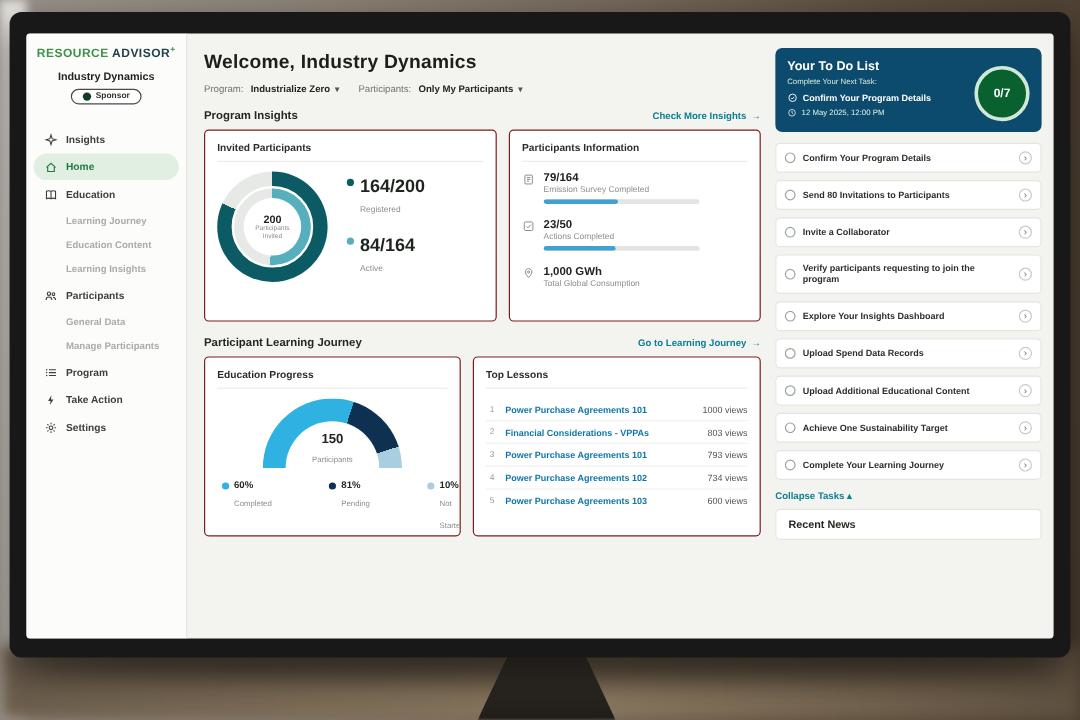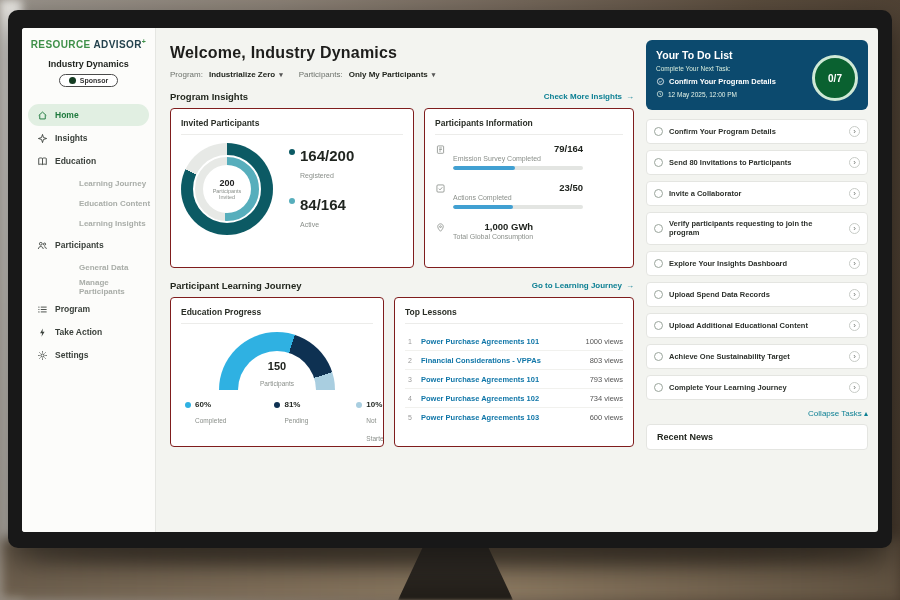--- a/index.html
+++ b/index.html
@@ -35,21 +35,21 @@
   .badge { display:inline-flex; align-items:center; gap:4px; margin-top:5px;
     border:1px solid #4a4a4a; border-radius:9px; padding:2px 9px; font-size:7px;
     font-weight:700; color:#333; background:#fff; }
   .badge-dot { width:7px; height:7px; border-radius:50%; background:#143c22; }
   nav { margin-top:6px; }
   .nav-item { display:flex; align-items:center; gap:7px; height:22px; padding:0 9px;
     margin:1px 6px; font-size:8.5px; font-weight:700; color:#3a403b; border-radius:11px; cursor:pointer; }
   .nav-item.active { background:#e1efe2; color:#1f7a3e; }
   .nav-item svg { flex:none; }
   .nav-sub { display:flex; align-items:center; height:20px; padding-left:33px;
-    font-size:8px; font-weight:600; color:#a9ada8; cursor:pointer;margin-left:24px; }
+    font-size:8px; font-weight:600; color:#a9ada8; cursor:pointer; }
 
   
   .main { flex:1; padding:12px 12px 0 14px; overflow:hidden; }
   h1 { font-size:16px; font-weight:700; color:#1d1d1b; letter-spacing:.2px; margin:4px 0 8px; }
   .filters { display:flex; align-items:center; gap:6px; font-size:8px; }
   .flabel { color:#6d726c; }
   .fvalue { display:inline-flex; align-items:flex-end; gap:4px; background:none; border:none;
     font-family:inherit; font-size:8px; font-weight:700; color:#22261f; cursor:pointer; margin-right:10px; }
   .chev { color:#555; font-size:7px; }
   .sec-row { display:flex; align-items:center; justify-content:space-between; margin:12px 0 6px; }
@@ -77,21 +77,21 @@
   .donut-hole span { font-size:5.5px; color:#8a8f8a; line-height:1.15; width:40px; }
   .legend-item { display:flex; align-items:flex-start; gap:5px; margin-bottom:14px; }
   .legend-item:last-child { margin-bottom:0; }
   .ldot { width:6px; height:6px; border-radius:50%; margin-top:2px; flex:none; }
   .legend-item b { display:block; font-size:15px; color:#1f241f; }
   .llabel { font-size:7px; color:#8a8f8a; }
 
   
   .stat { display:flex; gap:7px; margin-bottom:12px; }
   .sicon { flex:none; margin-top:1px; }
-  .sval { font-size:9.5px; font-weight:700; color:#20241f;text-align:right; }
+  .sval { font-size:9.5px; font-weight:700; color:#20241f; }
   .slabel { font-size:7px; color:#8a8f8a; margin-top:1px; }
   .sbar { width:130px; height:4px; border-radius:2px; background:#e3e5e2; margin-top:4px; overflow:hidden; }
   .sbar-fill { height:100%; border-radius:2px; }
 
   
   .gauge { position:relative; width:116px; height:58px; overflow:hidden; margin:8px auto 4px; }
   .gauge-arc { position:absolute; left:0; top:0; width:116px; height:116px; border-radius:50%; }
   .gauge-hole { position:absolute; left:19px; top:19px; width:78px; height:78px;
     border-radius:50%; background:#fff; }
   .gauge-center { position:absolute; bottom:0; left:0; width:100%; text-align:center; }
@@ -124,21 +124,21 @@
     border:3px solid #cfe9d6; display:flex; align-items:center; justify-content:center;
     font-size:10px; font-weight:700; margin-top:6px; }
 
   .tasks { margin-top:9px; }
   .task { display:flex; align-items:center; gap:6px; background:#fff; border:1px solid #e4e5e1;
     border-radius:4px; padding:6px 7px; margin-bottom:6px; cursor:pointer; }
   .task-check { width:9px; height:9px; border-radius:50%; border:1.2px solid #9aa59c; flex:none; }
   .task-label { flex:1; font-size:7.5px; font-weight:600; color:#2c302b; line-height:1.25; }
   .task-chev { width:11px; height:11px; border-radius:50%; border:1px solid #c8ccc7;
     color:#6b706b; font-size:8px; line-height:9px; text-align:center; flex:none; }
-  .collapse-link { text-align:right; font-size:8px; font-weight:400; color:#0b7f93;
+  .collapse-link { text-align:left; font-size:8px; font-weight:700; color:#0b7f93;
     padding:3px 0 6px; cursor:pointer; }
   .news-card { background:#fff; border:1px solid #e4e5e1; border-radius:4px;
     padding:7px 10px; font-size:9px; font-weight:700; color:#22261f; }
 
   svg { display:block; }
 </style>
 </head>
 <body>
 
 <div class="scene">
@@ -156,35 +156,35 @@
           <span class="logo-dark">ADVISOR</span><span class="logo-plus">+</span>
         </div>
         <div class="org-block">
           <div class="org-name">Industry Dynamics</div>
           <div class="badge">
             <span class="badge-dot"></span>
             <span>Sponsor</span>
           </div>
         </div>
         <nav>
+          <div class="nav-item">
+            <span>
+                <svg width="11" height="11" viewBox="0 0 16 16" fill="none" stroke="currentColor" stroke-width="1.3">
+                  <path d="M8 2l1.4 4.6L14 8l-4.6 1.4L8 14l-1.4-4.6L2 8l4.6-1.4z"></path>
+                </svg>
+              </span>
+            <span>Insights</span>
+          </div>
           <div class="nav-item active">
             <span>
                 <svg width="11" height="11" viewBox="0 0 16 16" fill="none" stroke="currentColor" stroke-width="1.4">
                   <path d="M2.5 8 8 3l5.5 5M4 7.5V13h8V7.5"></path>
                 </svg>
               </span>
             <span>Home</span>
-          </div>
-          <div class="nav-item">
-            <span>
-                <svg width="11" height="11" viewBox="0 0 16 16" fill="none" stroke="currentColor" stroke-width="1.3">
-                  <path d="M8 2l1.4 4.6L14 8l-4.6 1.4L8 14l-1.4-4.6L2 8l4.6-1.4z"></path>
-                </svg>
-              </span>
-            <span>Insights</span>
           </div>
           <div class="nav-item">
             <span>
                 <svg width="11" height="11" viewBox="0 0 16 16" fill="none" stroke="currentColor" stroke-width="1.3">
                   <path d="M2.5 3.5c1.8-.9 3.7-.9 5.5 0 1.8-.9 3.7-.9 5.5 0v9c-1.8-.9-3.7-.9-5.5 0-1.8-.9-3.7-.9-5.5 0zM8 3.5v9"></path>
                 </svg>
               </span>
             <span>Education</span>
           </div>
           <div class="nav-sub">

